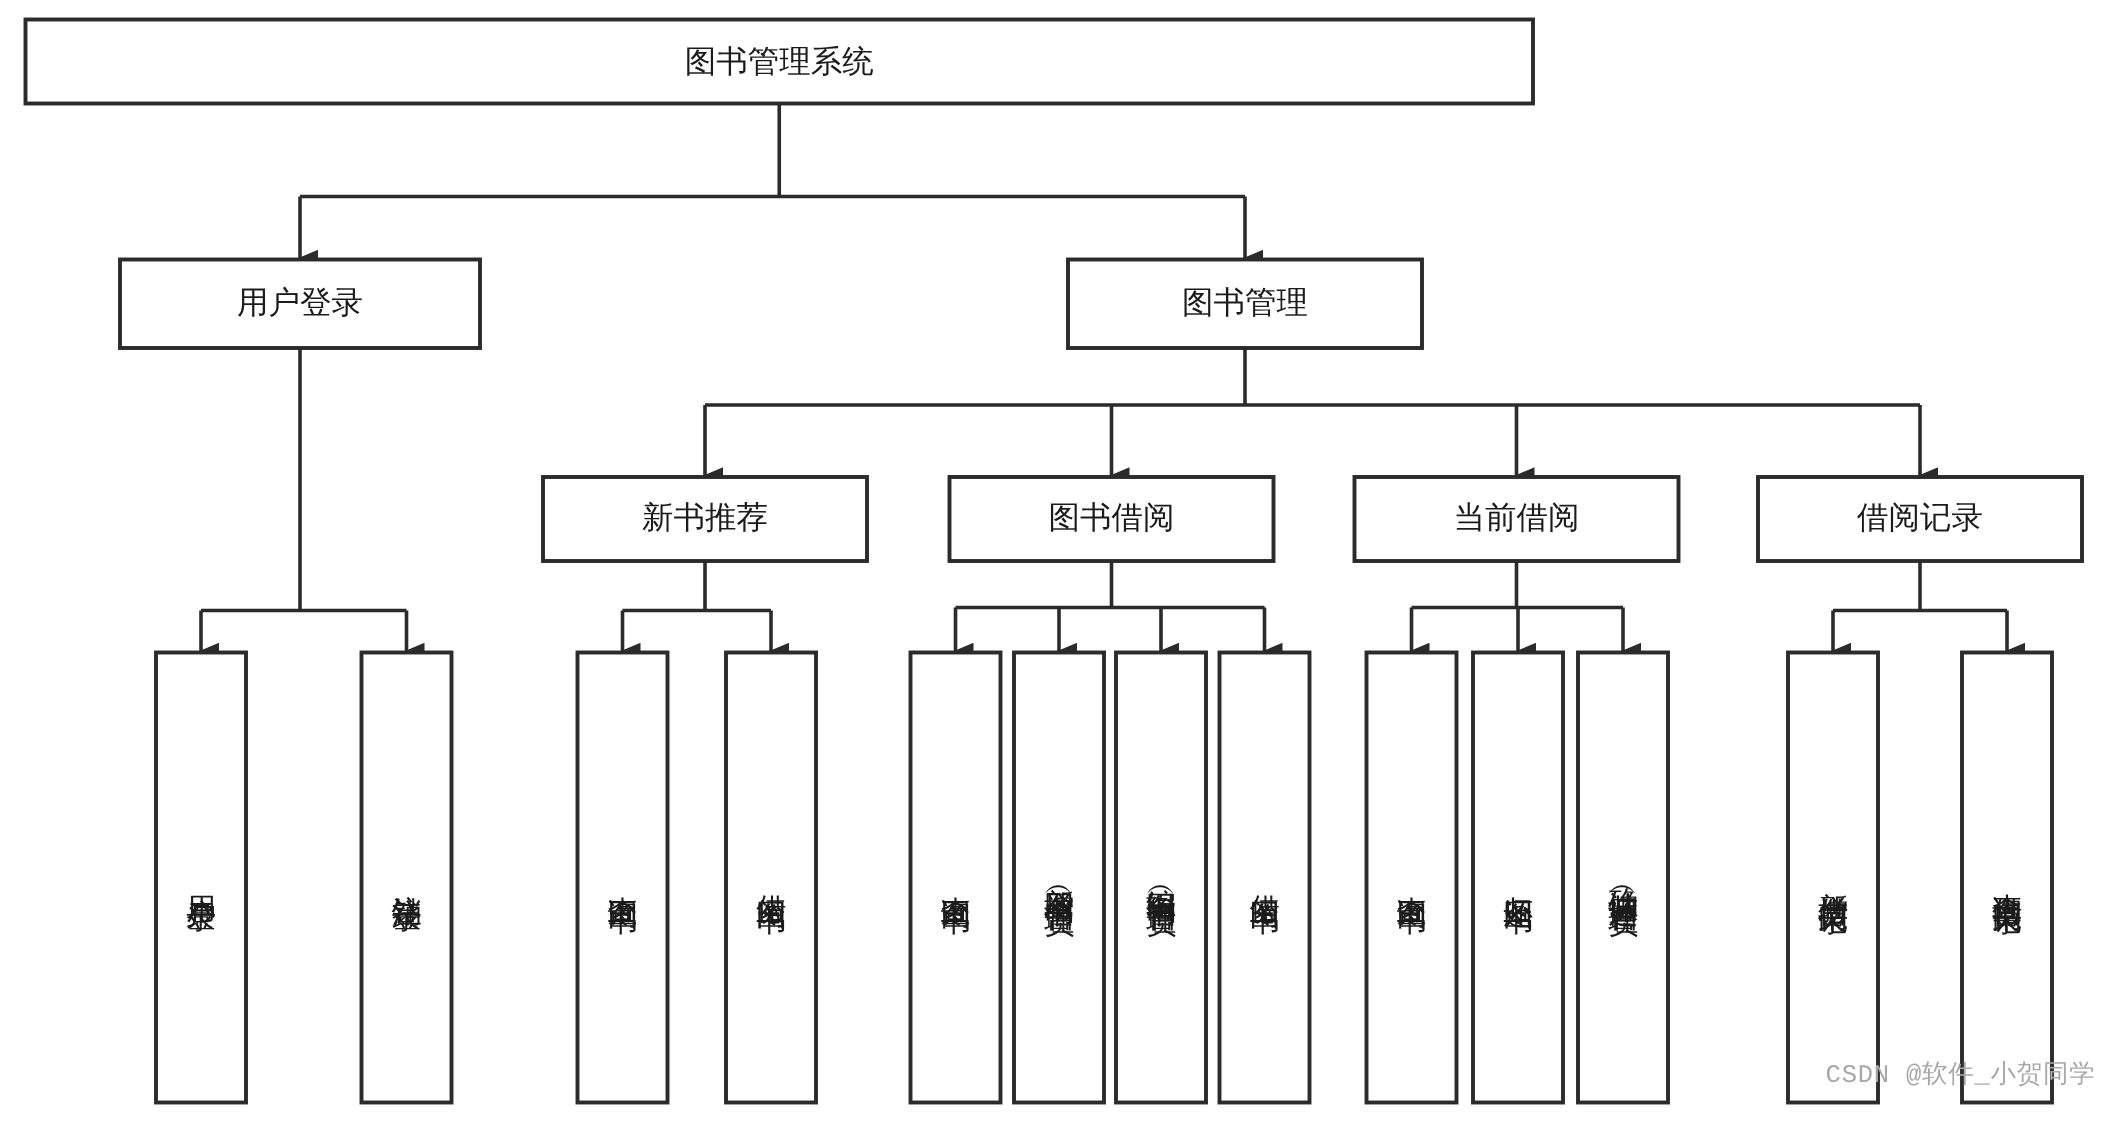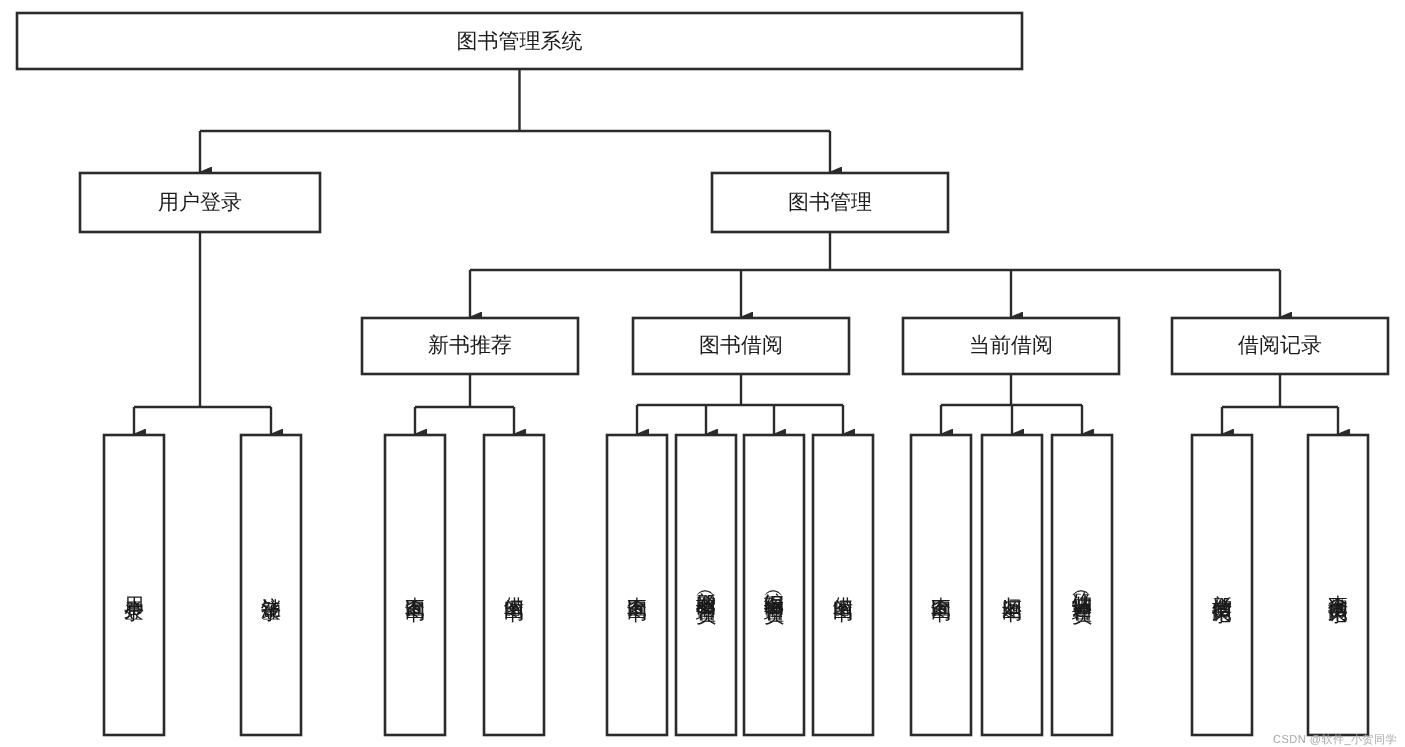--- a/index.html
+++ b/index.html
@@ -63,23 +63,23 @@
     font-size: 20px;
     line-height: 1.06;
     letter-spacing: 2px;
     color: #1b1b1b;
     white-space: nowrap;
     text-align: center;
   }
   .watermark {
     position: absolute;
     right: 8px;
-    bottom: 0;
-    font-family: Liberation Sans, sans-serif;
-    font-size: 11px;
+    bottom: 20px;
+    font-family: Liberation Mono, monospace;
+    font-size: 17px;
     color: #a8a8a8;
     letter-spacing: 0.5px;
     white-space: nowrap;
   }
 </style>
 </head>
 <body>
 
 <div id="diagram-root">
 

